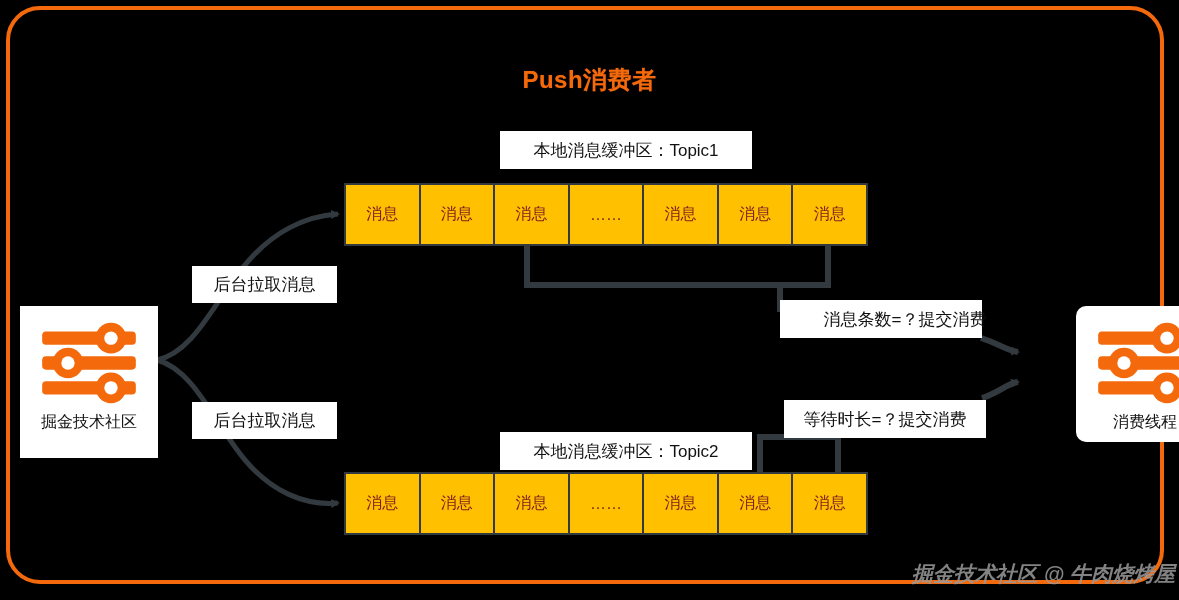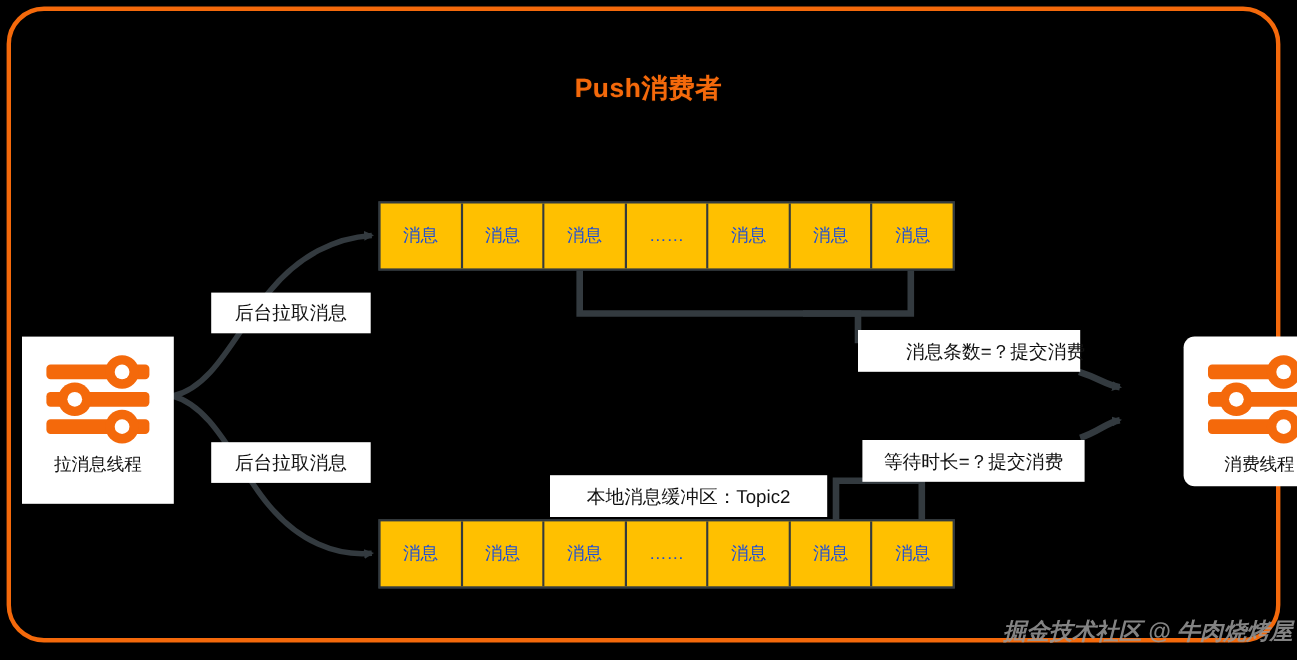--- a/index.html
+++ b/index.html
@@ -61,21 +61,21 @@
   .buffer {
     position: absolute;
     display: flex;
     box-sizing: border-box;
     border: 2px solid #333A3F;
     background: #333A3F;
   }
   .buffer .cell {
     flex: 1 1 0;
     background: #FFC000;
-    color: #1d4ed8;
+    color: #7f1d1d;
     font-size: 16px;
     display: flex;
     align-items: center;
     justify-content: center;
     border-right: 2px solid #333A3F;
     box-sizing: border-box;
   }
   .buffer .cell:last-child { border-right: none; }
 
   
@@ -146,20 +146,21 @@
     <path d="M730,285 L780,285 L780,312" stroke="#333A3F" stroke-width="6" fill="none"></path>
 
     <path d="M981,338 C1000,344 1005,350 1018,352" stroke="#333A3F" stroke-width="6" fill="none" marker-end="url(#arrow-gray)"></path>
 
     <path d="M760,478 L760,437 L838,437 L838,478" stroke="#333A3F" stroke-width="6" fill="none"></path>
     <path d="M838,437 L838,420" stroke="#333A3F" stroke-width="6" fill="none"></path>
 
     <path d="M982,398 C1000,392 1006,384 1018,382" stroke="#333A3F" stroke-width="6" fill="none" marker-end="url(#arrow-gray)"></path>
   </svg>
 
+  <div class="wbox" style="left:500px; top:131px; width:252px; height:38px;">本地消息缓冲区：Topic1</div>
 
   <div class="buffer" style="left:344px; top:183px; width:524px; height:63px;">
     <div class="cell">消息</div>
     <div class="cell">消息</div>
     <div class="cell">消息</div>
     <div class="cell">……</div>
     <div class="cell">消息</div>
     <div class="cell">消息</div>
     <div class="cell">消息</div>
   </div>
@@ -189,21 +190,21 @@
       <rect x="6" y="12" width="98" height="14" rx="4" fill="#F4690B"></rect>
       <circle cx="78" cy="19" r="16" fill="#F4690B"></circle>
       <circle cx="78" cy="19" r="7" fill="#FFFFFF"></circle>
       <rect x="6" y="38" width="98" height="14" rx="4" fill="#F4690B"></rect>
       <circle cx="33" cy="45" r="16" fill="#F4690B"></circle>
       <circle cx="33" cy="45" r="7" fill="#FFFFFF"></circle>
       <rect x="6" y="64" width="98" height="14" rx="4" fill="#F4690B"></rect>
       <circle cx="78" cy="71" r="16" fill="#F4690B"></circle>
       <circle cx="78" cy="71" r="7" fill="#FFFFFF"></circle>
     </svg>
-    <div class="thread-label">拉消息线程</div>
+    <div class="thread-label">掘金技术社区</div>
   </div>
 
   <div class="thread-card" style="left:1076px; top:306px; width:138px; height:136px;border-radius:10px;">
     <svg class="slider-icon" viewBox="0 0 110 90" xmlns="http://www.w3.org/2000/svg">
       <rect x="6" y="12" width="98" height="14" rx="4" fill="#F4690B"></rect>
       <circle cx="78" cy="19" r="16" fill="#F4690B"></circle>
       <circle cx="78" cy="19" r="7" fill="#FFFFFF"></circle>
       <rect x="6" y="38" width="98" height="14" rx="4" fill="#F4690B"></rect>
       <circle cx="33" cy="45" r="16" fill="#F4690B"></circle>
       <circle cx="33" cy="45" r="7" fill="#FFFFFF"></circle>

